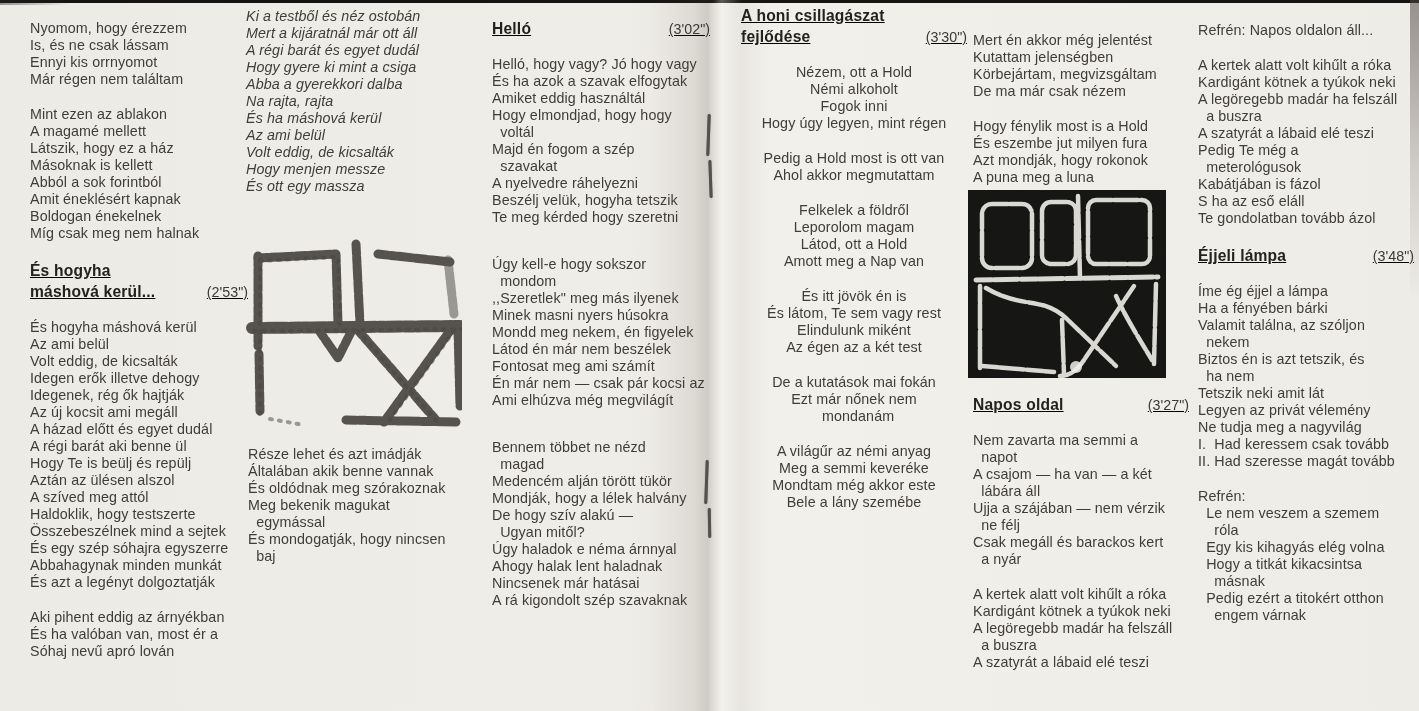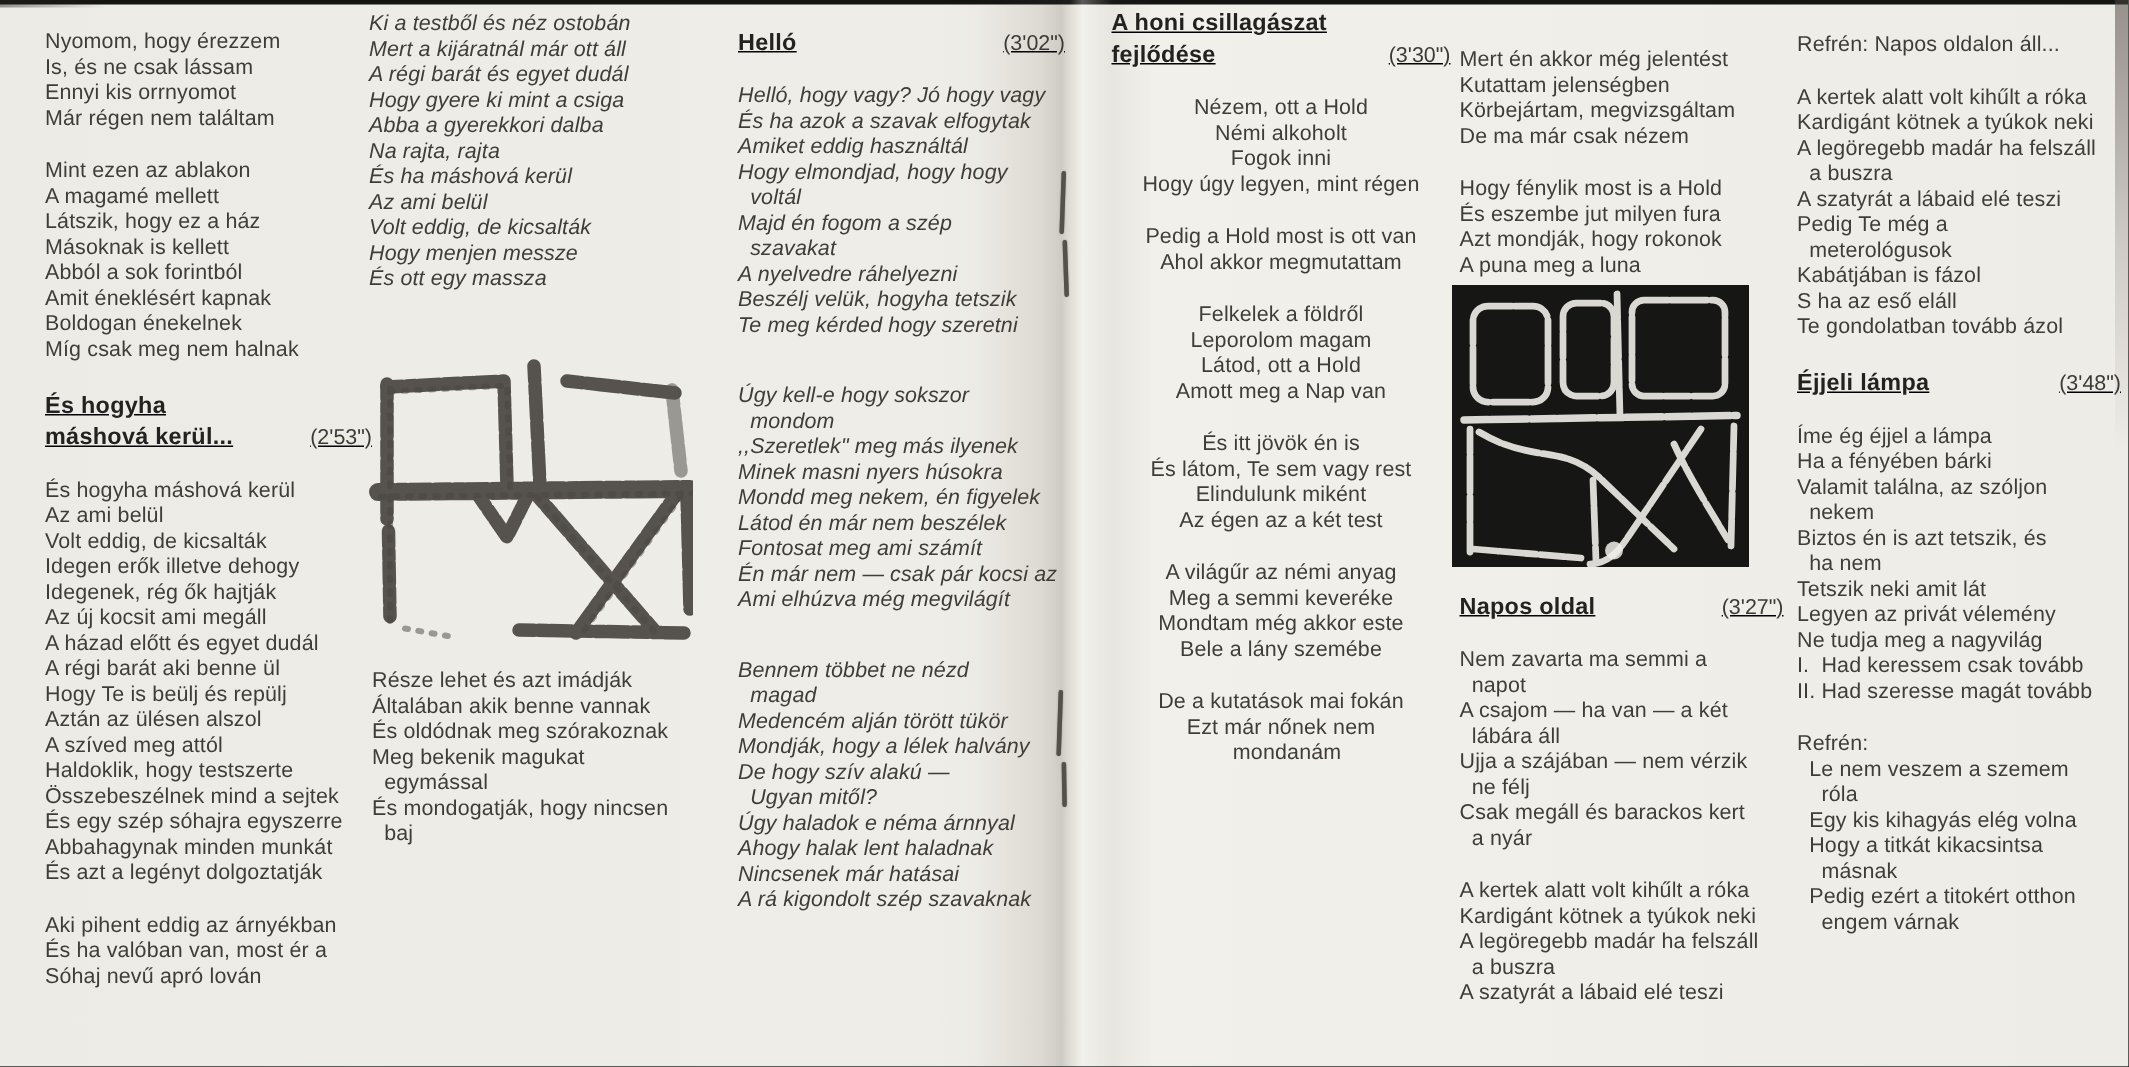--- a/index.html
+++ b/index.html
@@ -30,21 +30,21 @@
   #col2t{left:246px;top:8px;width:232px;font-style:italic;}
   #col2b{left:248px;top:446px;width:232px;}
   #col3{left:492px;top:18px;width:218px;}
   #col4{left:741px;top:5px;width:226px;text-align:center;}
   #col5t{left:973px;top:32px;width:216px;}
   #col5b{left:973px;top:394px;width:216px;}
   #col6{left:1198px;top:22px;width:216px;}
 
   .line{font-size:14.3px;line-height:17px;white-space:pre;color:#403d38;letter-spacing:.1px;}
   .stanza{margin:0 0 18px 0;}
-  #col3 .stanza{margin-bottom:30px;font-style:italic;}
+  #col3 .stanza{margin-bottom:30px;}
   .title-block{margin:14px 0 16px 0;text-decoration:underline;}
   .col > .title-block:first-child{margin-top:0;}
   .title-row{display:flex;justify-content:space-between;align-items:baseline;line-height:21px;white-space:pre;}
   .song-title{font-weight:bold;font-size:15.6px;color:#242220;letter-spacing:.2px;}
   .song-duration{font-size:14.3px;font-weight:400;color:#3c3a36;}
 
   .artwork{position:absolute;}
   #art-left{left:238px;top:226px;width:224px;height:202px;}
   #art-right{left:968px;top:190px;width:198px;height:188px;}
 </style>
@@ -195,29 +195,29 @@
         <div class="line">Látod, ott a Hold</div>
         <div class="line">Amott meg a Nap van</div>
       </div>
       <div class="stanza">
         <div class="line">És itt jövök én is</div>
         <div class="line">És látom, Te sem vagy rest</div>
         <div class="line">Elindulunk miként</div>
         <div class="line">Az égen az a két test</div>
       </div>
       <div class="stanza">
+        <div class="line">De a kutatások mai fokán</div>
+        <div class="line">Ezt már nőnek nem</div>
+        <div class="line">  mondanám</div>
+      </div>
+      <div class="stanza">
         <div class="line">A világűr az némi anyag</div>
         <div class="line">Meg a semmi keveréke</div>
         <div class="line">Mondtam még akkor este</div>
         <div class="line">Bele a lány szemébe</div>
-      </div>
-      <div class="stanza">
-        <div class="line">De a kutatások mai fokán</div>
-        <div class="line">Ezt már nőnek nem</div>
-        <div class="line">  mondanám</div>
       </div>
     </div>
   <div id="col5t" class="col">
       <div class="stanza">
         <div class="line">Mert én akkor még jelentést</div>
         <div class="line">Kutattam jelenségben</div>
         <div class="line">Körbejártam, megvizsgáltam</div>
         <div class="line">De ma már csak nézem</div>
       </div>
       <div class="stanza">

